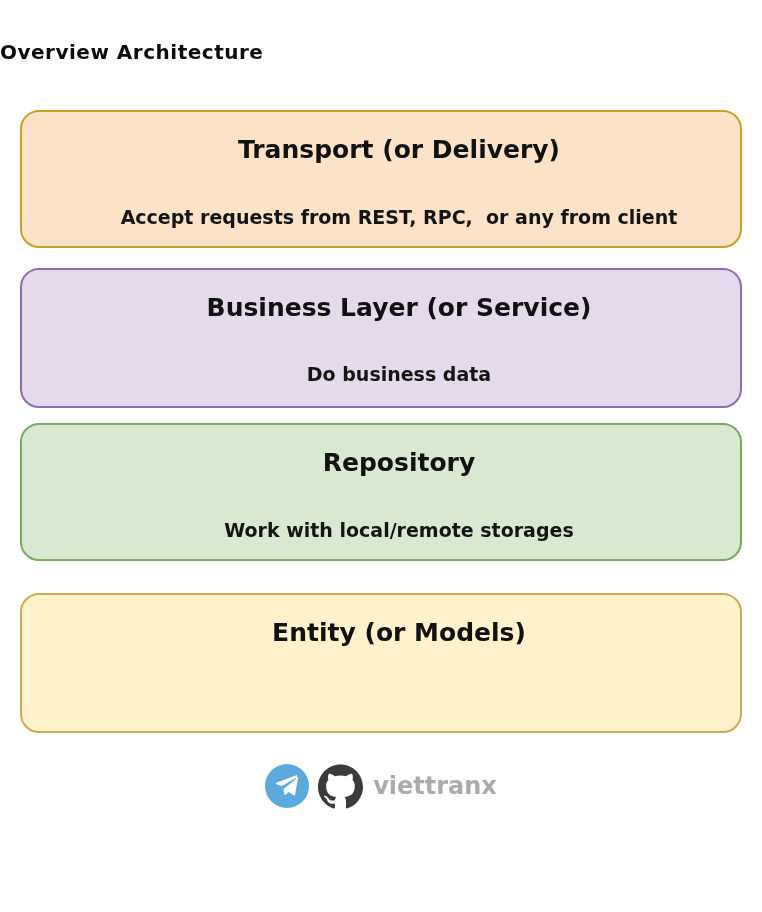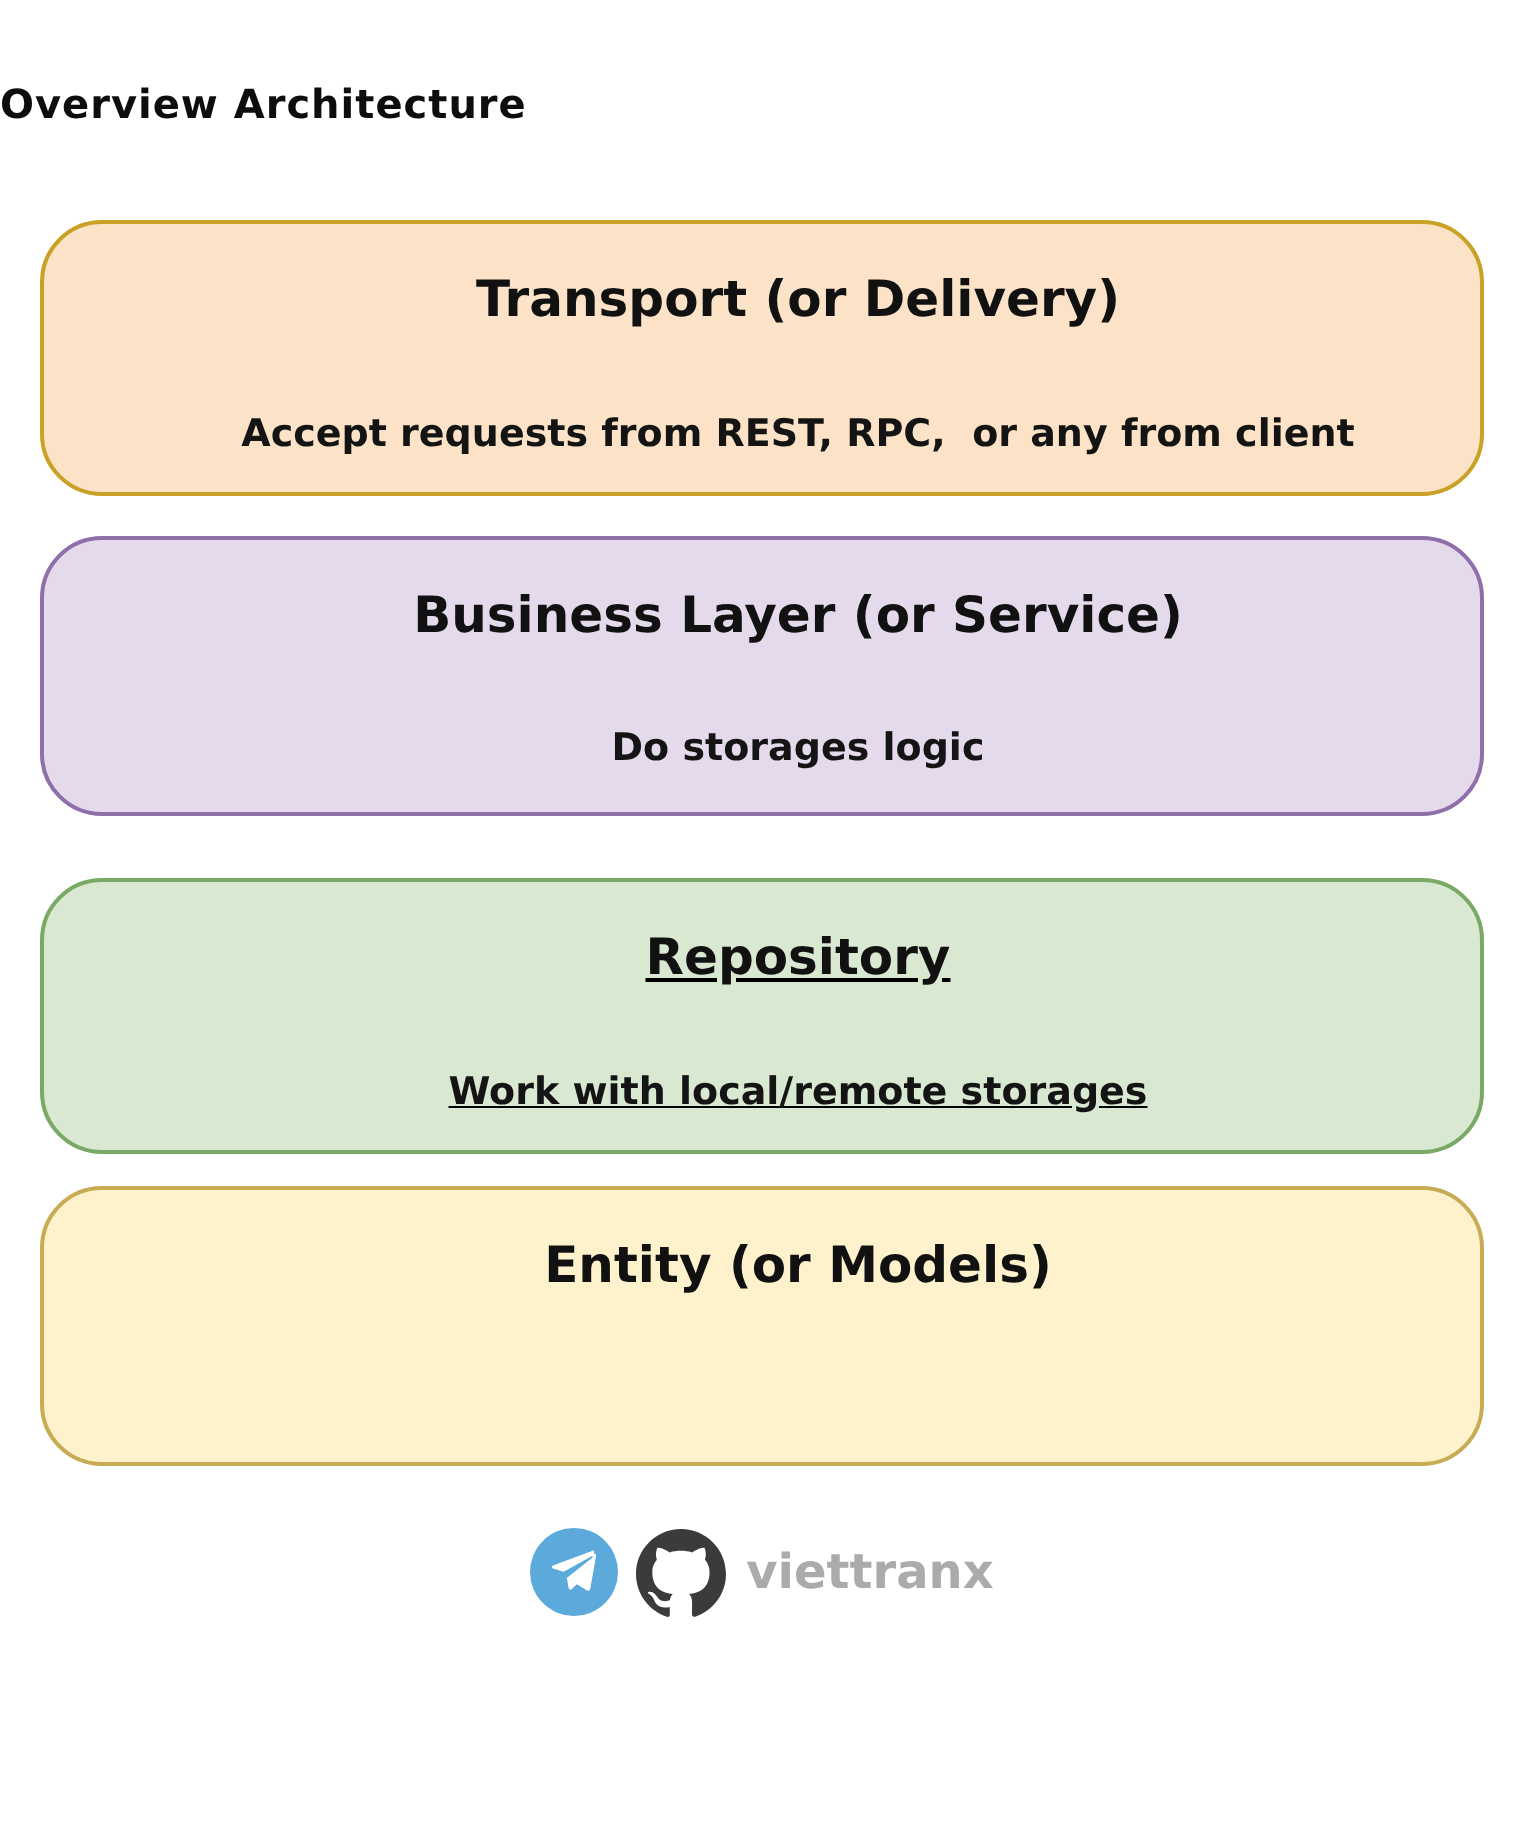--- a/index.html
+++ b/index.html
@@ -25,32 +25,32 @@
     font-weight: bold;
     letter-spacing: 0.5px;
     color: #0d0d0d;
   }
   .layer {
     position: absolute;
     left: 20px;
     width: 722px;
     box-sizing: border-box;
     border: 2.5px solid #999;
-    border-radius: 31px;
+    border-radius: 19px;
     display: flex;
     flex-direction: column;
     align-items: center;
     padding-top: 22px;
     gap: 26px;
     background: #eee;
     padding-left: 36px;
   }
   .layer-0 { top: 110px; height: 138px; }
   .layer-1 { top: 268px; height: 140px; gap: 25px; }
-  .layer-2 { top: 439px; height: 138px; text-decoration: underline; }
+  .layer-2 { top: 423px; height: 138px; }
   .layer-3 { top: 593px; height: 140px; }
   .layer-title {
     margin: 0;
     font-size: 25px;
     font-weight: bold;
     line-height: 32px;
     color: #111111;
     text-align: center;
     white-space: nowrap;
   }
@@ -95,21 +95,21 @@
 
   <h1 class="page-title" style="color: rgb(13, 13, 13);">Overview Architecture</h1>
 
   <section class="layer layer-0" style="background: rgb(252, 227, 199); border-color: rgb(201, 161, 38);">
     <h2 class="layer-title">Transport (or Delivery)</h2>
     <p class="layer-subtitle">Accept requests from REST, RPC,  or any from client</p>
   </section>
 
   <section class="layer layer-1" style="background: rgb(228, 218, 236); border-color: rgb(143, 111, 169);">
     <h2 class="layer-title">Business Layer (or Service)</h2>
-    <p class="layer-subtitle">Do storages logic</p>
+    <p class="layer-subtitle">Do business data</p>
   </section>
 
   <section class="layer layer-2" style="background: rgb(216, 232, 209); border-color: rgb(121, 169, 100);">
     <h2 class="layer-title">Repository</h2>
     <p class="layer-subtitle">Work with local/remote storages</p>
   </section>
 
   <section class="layer layer-3" style="background: rgb(253, 242, 203); border-color: rgb(200, 172, 85);">
     <h2 class="layer-title">Entity (or Models)</h2>
   </section>

